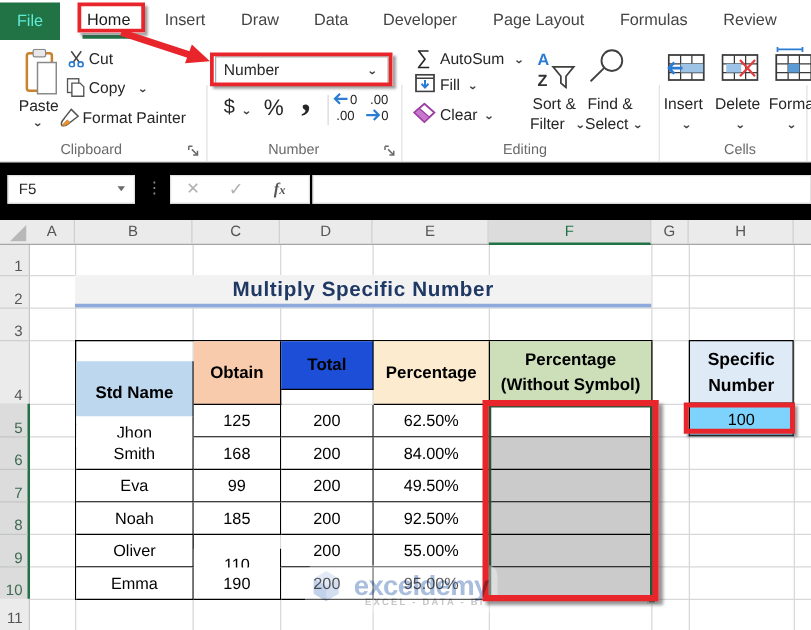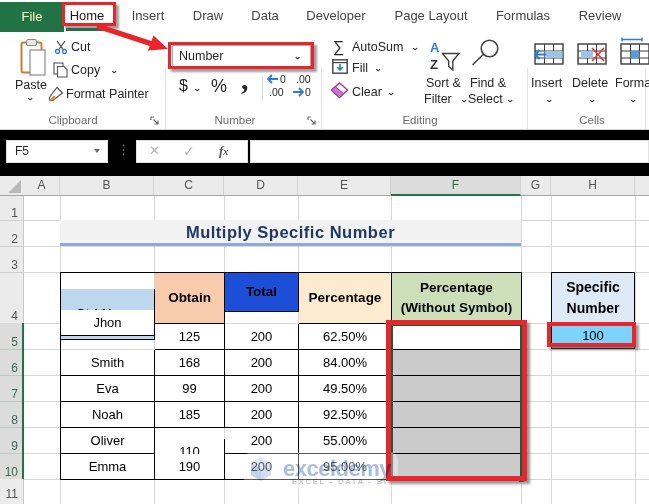--- a/index.html
+++ b/index.html
@@ -2,21 +2,21 @@
 <html><head>
 <meta charset="utf-8">
 <style>
 * { margin:0; padding:0; box-sizing:border-box; }
 html,body { width:649px; height:504px; }
 body { font-family:"Liberation Sans", sans-serif; position:relative; overflow:hidden; background:#fff; }
 .abs { position:absolute; }
 
 #tabbar { left:0; top:0; width:649px; height:32px; background:#fff; }
 .tab { position:absolute; top:0; height:32px; line-height:32px; font-size:13px; color:#444; text-align:center; }
-#filetab { left:0; top:2px; width:64px; height:30px; background:#217346; color:#fef9c3; line-height:30px; }
+#filetab { left:0; top:2px; width:48px; height:30px; background:#217346; color:#5eead4; line-height:30px; }
 
 #ribbon { left:0; top:32px; width:649px; height:98px; background:#fff; border-bottom:1px solid #d5d5d5; }
 .vsep { position:absolute; top:36px; height:86px; width:1px; background:#e2e2e2; }
 .glabel { position:absolute; top:82px; height:14px; font-size:11.5px; color:#6a6a6a; text-align:center; }
 .launch { position:absolute; width:10px; height:10px; }
 .rtxt { position:absolute; font-size:12.5px; color:#262626; white-space:nowrap; }
 .chev { position:absolute; font-size:10px; color:#3a3a3a; font-weight:bold; transform:scaleY(0.8); }
 
 #fbar { left:0; top:130px; width:649px; height:46px; background:#000000; }
 .fbox { position:absolute; top:10px; height:23px; background:#fff; border:1px solid #e1e1e1; }
@@ -263,21 +263,21 @@
 
   <div class="abs" style="left:60px;top:24px;width:461px;height:26px;background:#f2f2f2;border-bottom:3px solid #8eaadc;font-size:16.5px;font-weight:bold;color:#1f3864;text-align:center;line-height:24px;letter-spacing:0.5px;">Multiply Specific Number</div>
 
   <div class="abs" style="left:60px;top:76px;width:462px;height:208px;border-top:1px solid #000;border-left:1px solid #000;">
     <div class="cell hdr" style="left:0;top:16px;width:94px;height:51px;background:#bdd7ee;">Std Name</div>
     <div class="cell hdr" style="left:94px;top:0;width:70px;height:51px;background:#f8cbad;">Obtain</div>
     <div class="cell hdr" style="left:164px;top:0;width:74px;height:39px;background:#1d4ed8;">Total</div>
     <div class="cell hdr" style="left:238px;top:0;width:93px;height:51px;background:#fdebd0;">Percentage</div>
     <div class="cell hdr" style="left:331px;top:0;width:130px;height:51px;background:#ccdfb8;">Percentage<br>(Without Symbol)</div>
 
-    <div class="cell" style="left:0;top:37px;width:94px;height:26px;">Jhon</div>
+    <div class="cell" style="left:0;top:60px;width:94px;height:26px;">Jhon</div>
     <div class="cell" style="left:94px;top:51px;width:70px;height:26px;">125</div>
     <div class="cell" style="left:164px;top:51px;width:74px;height:26px;">200</div>
     <div class="cell" style="left:238px;top:51px;width:93px;height:26px;">62.50%</div>
     <div class="cell" style="left:331px;top:51px;width:130px;height:26px;"></div>
 
     <div class="cell" style="left:0;top:77px;width:94px;height:26px;">Smith</div>
     <div class="cell" style="left:94px;top:77px;width:70px;height:26px;">168</div>
     <div class="cell" style="left:164px;top:77px;width:74px;height:26px;">200</div>
     <div class="cell" style="left:238px;top:77px;width:93px;height:26px;">84.00%</div>
     <div class="cell" style="left:331px;top:77px;width:130px;height:26px;background:#cbcbcb;"></div>

